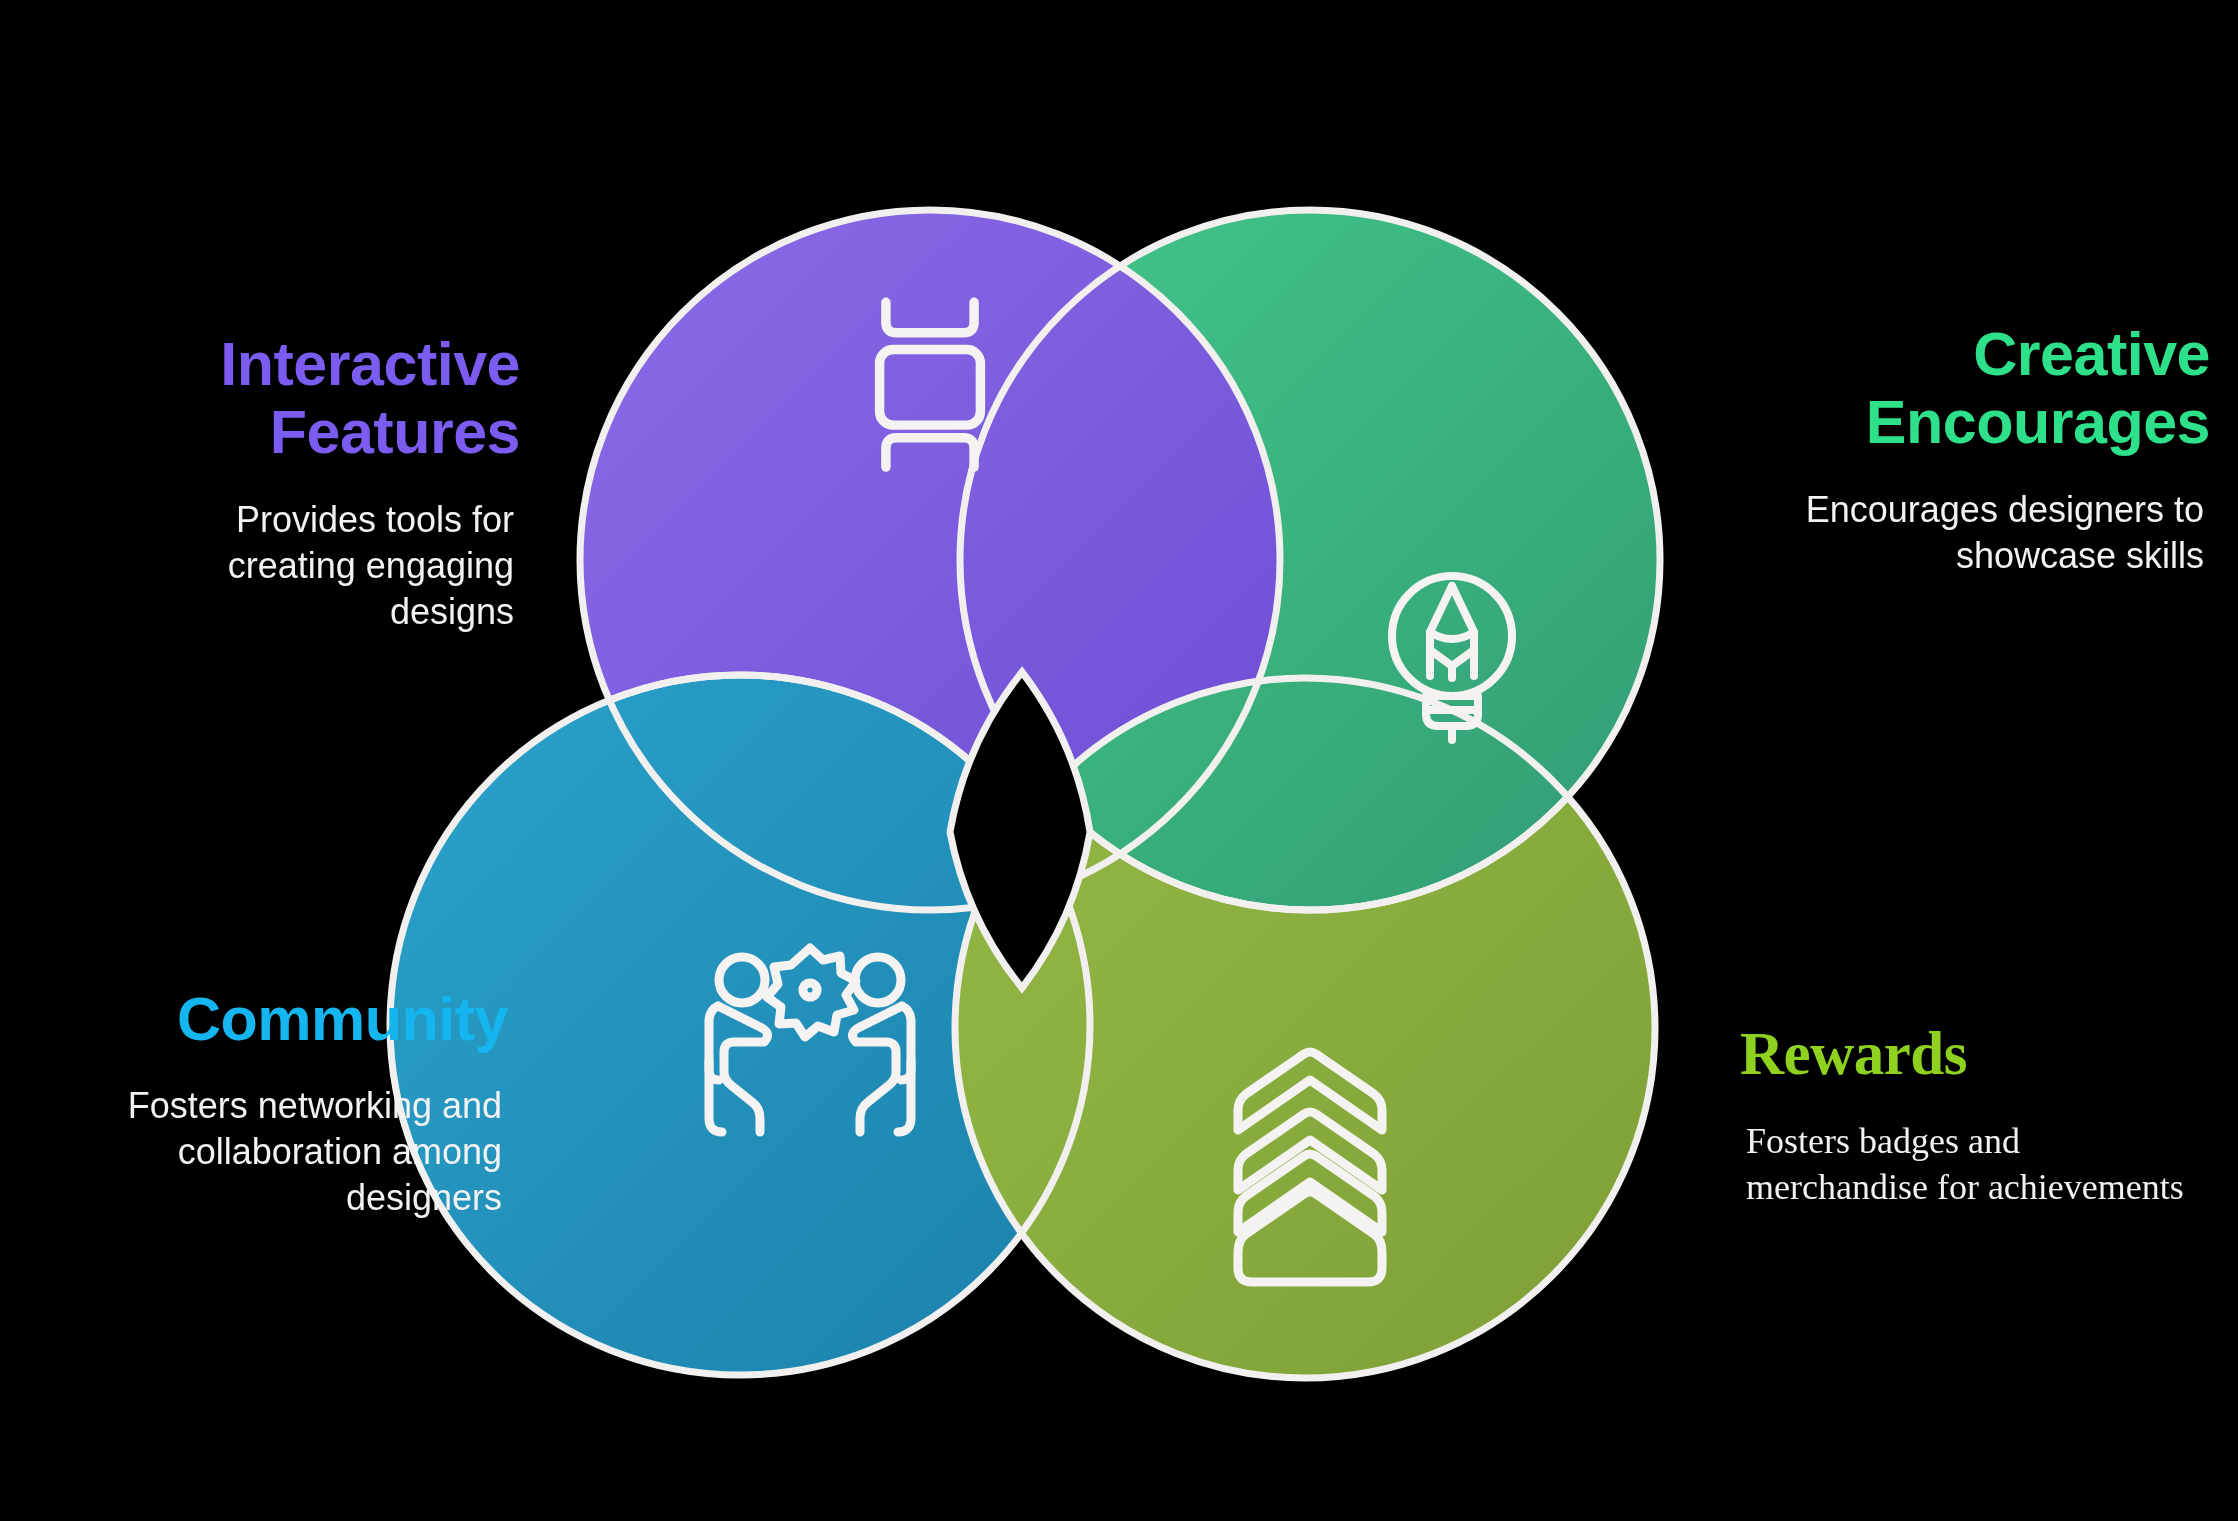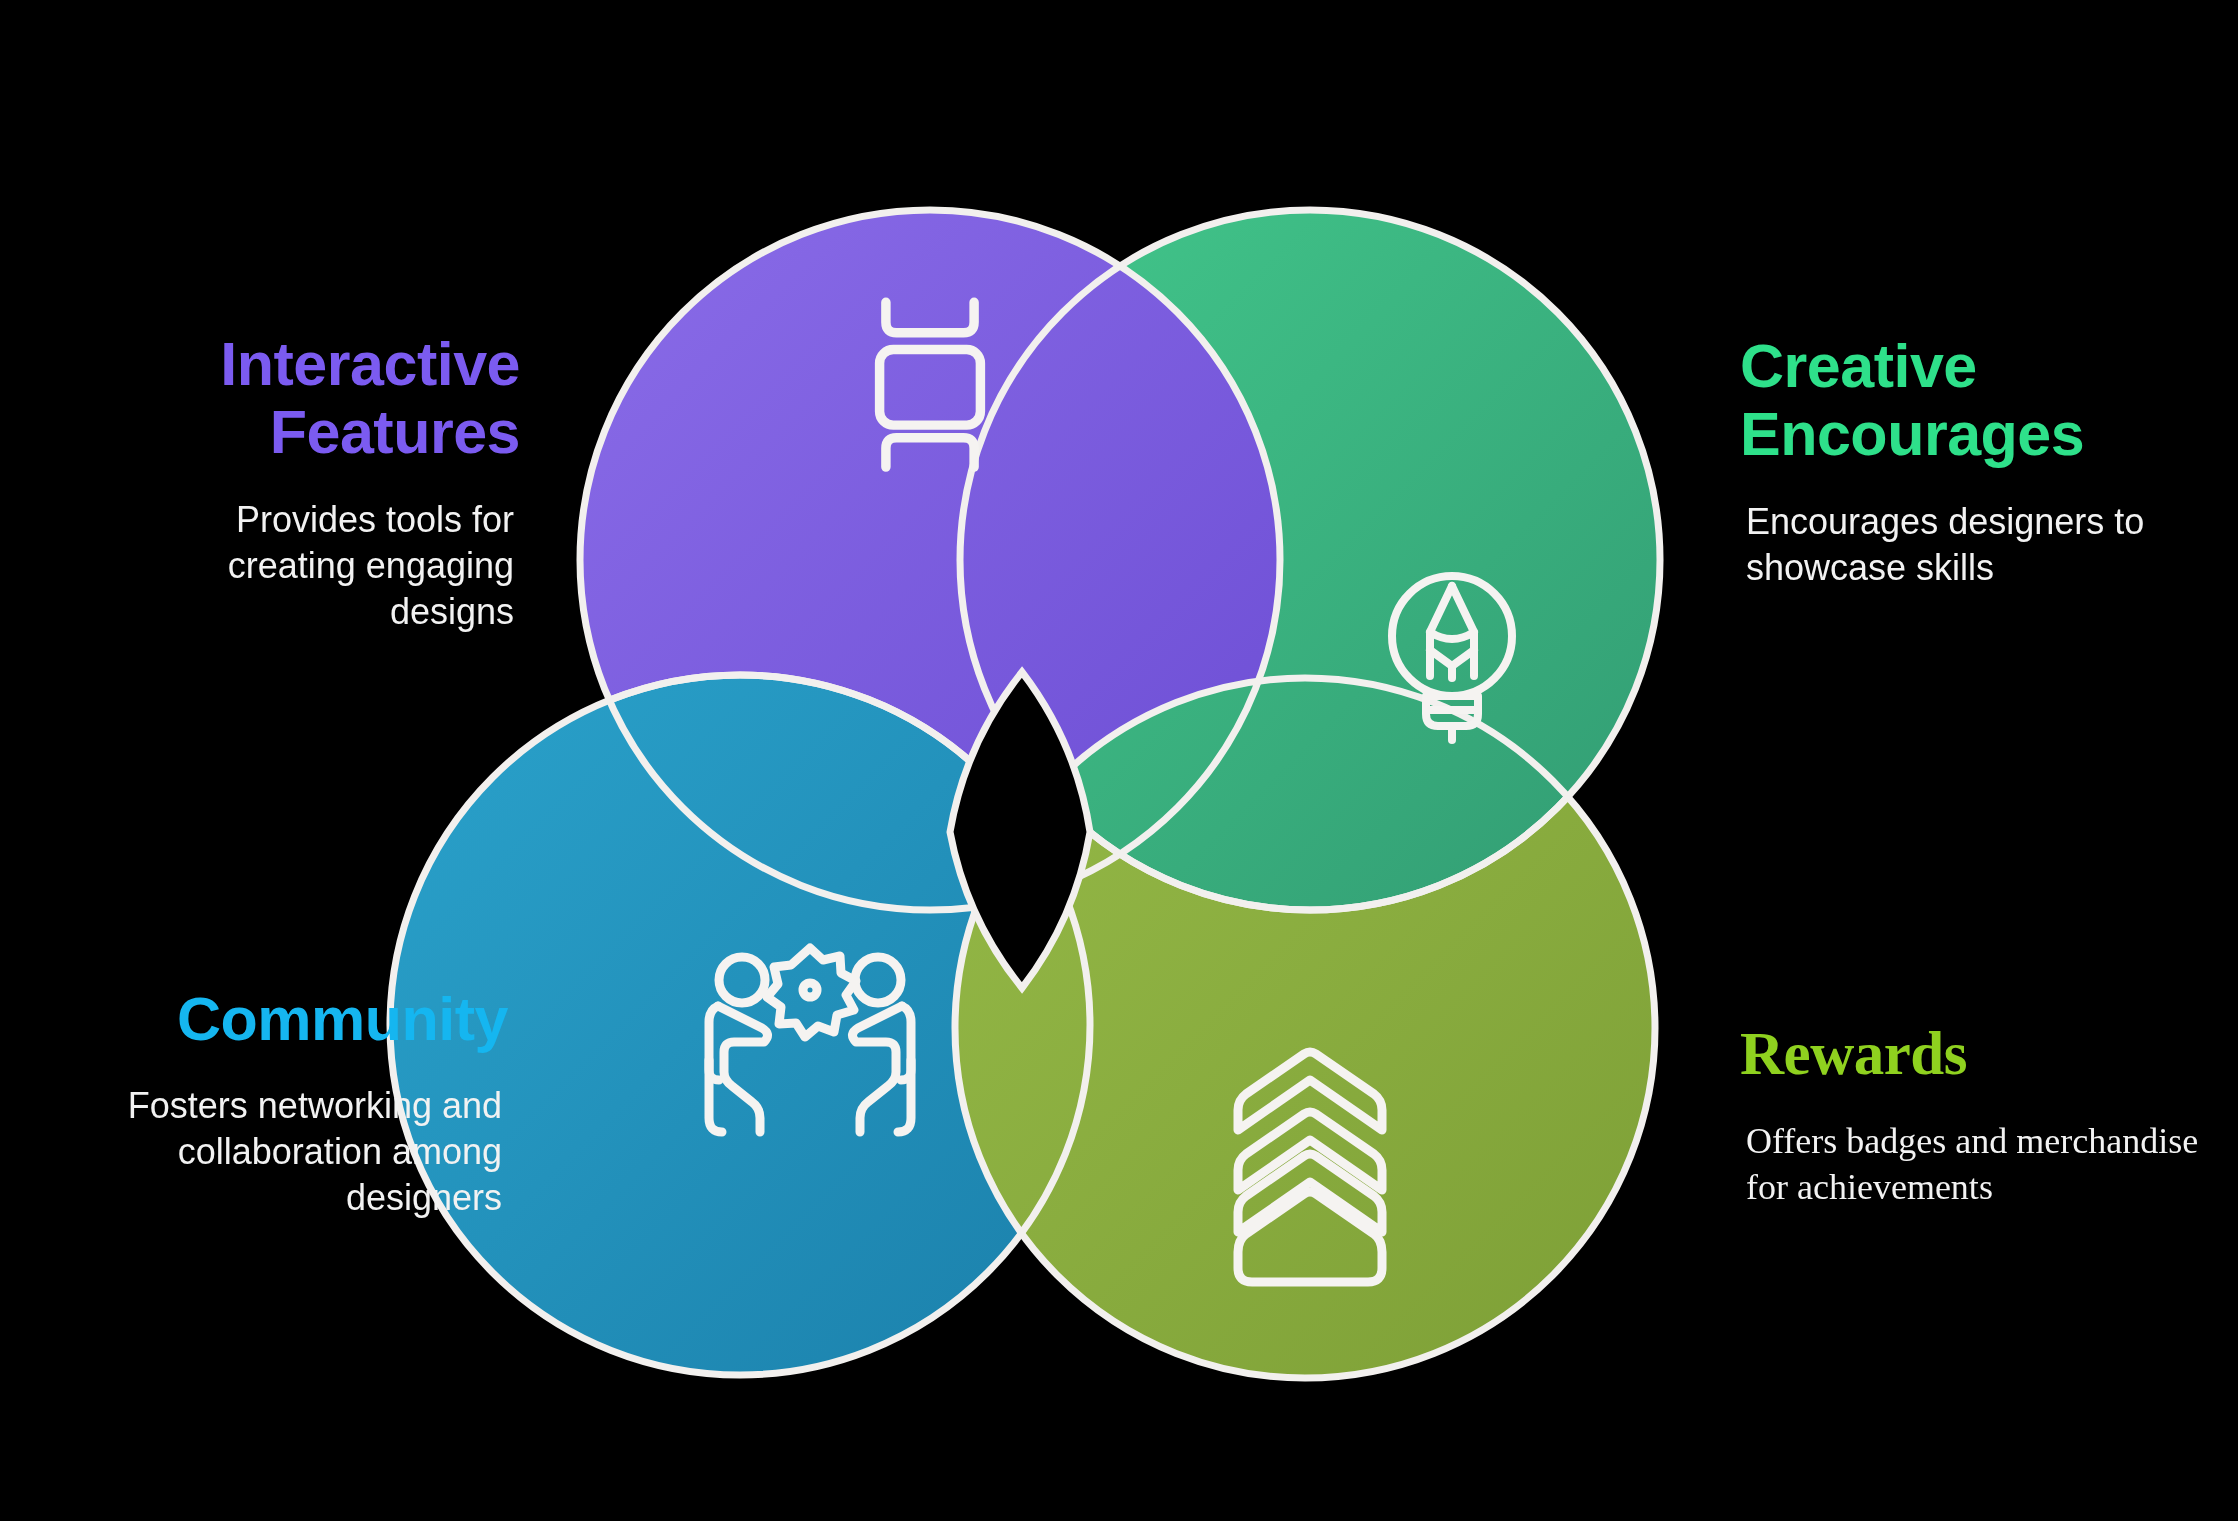--- a/index.html
+++ b/index.html
@@ -20,21 +20,21 @@
     letter-spacing:-0.5px;
   }
   .label .desc{
     color:#f2f2f2;
     font-size:36px;
     line-height:1.28;
     margin:6px;
   }
 
   .lbl-interactive{ left:60px;  top:330px;  width:460px; text-align:right; }
-  .lbl-creative   { left:1740px;top:332px;  width:470px; text-align:left;  }
+  .lbl-creative   { left:1740px;top:320px;  width:470px; text-align:right;  }
   .lbl-community  { left:28px;  top:985px;  width:480px; text-align:right; }
   .lbl-rewards    { left:1740px;top:1020px; width:470px; text-align:left;font-family:Liberation Serif, serif;  }
 
   .lbl-interactive .desc{ padding-left:90px; }
   .lbl-community  .desc{ padding-left:30px; }
 
   
   #venn{position:absolute;left:0;top:0;width:2238px;height:1521px;}
 </style>
 </head>
@@ -198,16 +198,16 @@
     <div class="title" style="color:#15b6f0">
       <span>Community</span><br>
     </div>
     <p class="desc">Fosters networking and collaboration among designers</p>
   </div>
 
   <div class="label lbl-rewards">
     <div class="title" style="color:#8fd11f">
       <span>Rewards</span>
     </div>
-    <p class="desc">Offers badges and merchandise for achievements</p>
+    <p class="desc">Fosters badges and merchandise for achievements</p>
   </div>
 
 </div>
 
 </body></html>

